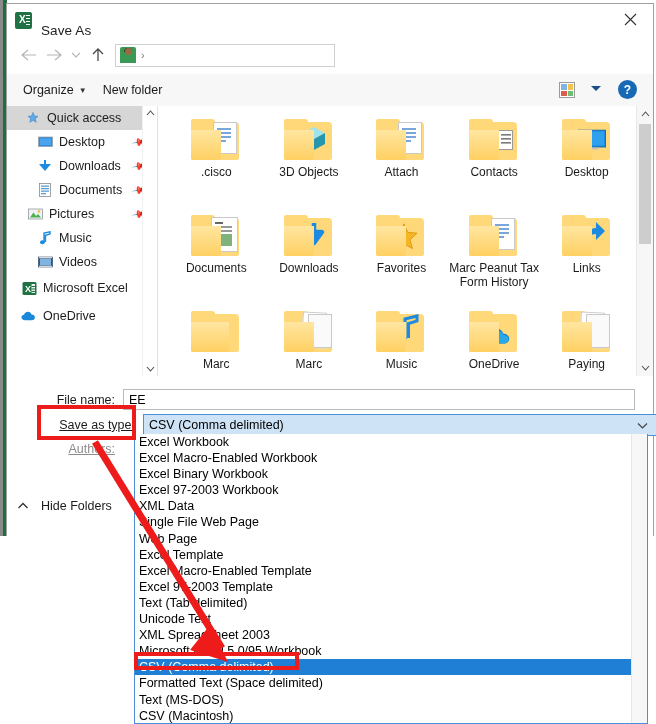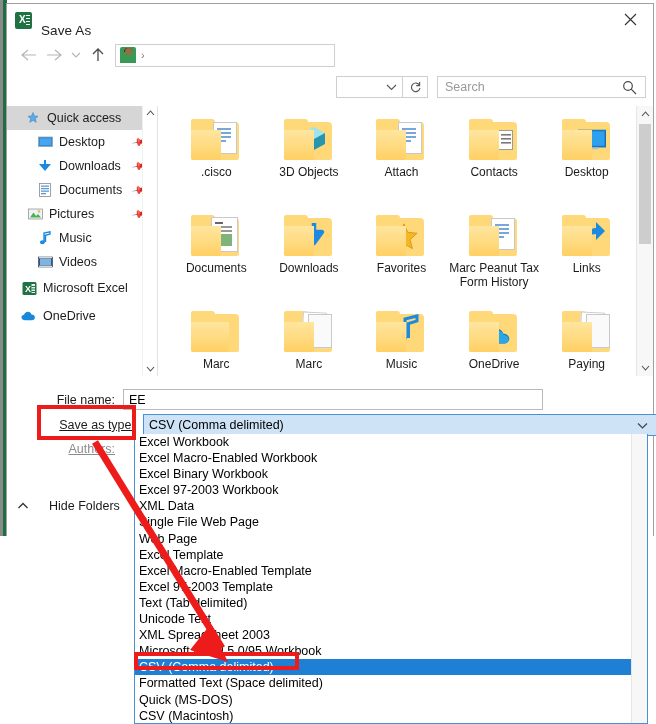--- a/index.html
+++ b/index.html
@@ -286,21 +286,21 @@
     border: 1px solid #4a90d9;
     background: #cfe3f7;
     box-sizing:border-box;
     display:flex; align-items:center; justify-content: space-between;
     font-size: 12.5px; color:#000; padding-left: 5px; padding-right:8px;
   }
   .combo .cv-caret { color:#444; font-size: 10px; }
 
   .hide-folders {
     position: absolute; left: 10px; top: 495px;
-    display:flex; align-items:center; gap:20px;
+    display:flex; align-items:center; gap:12px;
     font-size: 12.5px; color: #1b1b1b;
   }
   .hf-caret { color:#444; font-size: 10px; }
 
   
   .dropdown {
     position: absolute;
     left: 134px; top: 434px;
     width: 514px; height: 290px;
     background: #ffffff;
@@ -405,20 +405,39 @@
         <div class="search-ph">Search</div>
         <div class="search-ico">
           <svg width="15" height="15" viewBox="0 0 15 15">
               <circle cx="6" cy="6" r="4.3" stroke="#4a4a4a" stroke-width="1.2" fill="none"></circle>
               <path d="M9.2 9.2 L14 14" stroke="#4a4a4a" stroke-width="1.2"></path>
             </svg>
         </div>
       </div>
     </div>
 
+    <div class="cmdbar">
+      <div class="cmd-item">
+        <span>Organize</span>
+        <span class="cmd-caret">▼</span>
+      </div>
+      <div class="cmd-item">
+        <span>New folder</span>
+      </div>
+      <div class="view-icon">
+        <i style="background:#7fb3e0"></i>
+          <i style="background:#f2c14e"></i>
+          <i style="background:#e05b4b"></i>
+          <i style="background:#6fbf73"></i>
+      </div>
+      <div class="view-caret"></div>
+      <div class="help-btn">
+        <span>?</span>
+      </div>
+    </div>
 
     <div class="split">
 
       <div class="nav-pane">
 
         <div class="nav-item sel" style="padding-left:18px">
           <span class="nav-icon">
             <svg width="14" height="14" viewBox="0 0 14 14">
                 <path d="M7 1.5 L8.4 5 L12 5.3 L9.3 7.7 L10.2 11.3 L7 9.3 L3.8 11.3 L4.7 7.7 L2 5.3 L5.6 5 Z" fill="#5ea9e8" stroke="#3b86c4" stroke-width="0.6"></path>
               </svg>
@@ -764,21 +783,21 @@
               </svg>
           </div>
         </div>
       </div>
     </div>
 
     <div class="form-area">
 
       <div class="form-row" style="left:0;top:13px;width:640px;">
         <div class="form-label">File name:</div>
-        <div class="text-input" style="width:420px">
+        <div class="text-input" style="width:512px">
           <span>EE</span>
         </div>
       </div>
 
       <div class="form-row" style="left:0;top:38px;width:640px;padding-left:20px;">
         <div class="form-label">Save as type:</div>
         <div class="combo" style="width:514px">
           <span>CSV (Comma delimited)</span>
           <span class="cv-caret">
             <svg width="11" height="7" viewBox="0 0 11 7">
@@ -815,21 +834,21 @@
     <div class="dd-item">Web Page</div>
     <div class="dd-item">Excel Template</div>
     <div class="dd-item">Excel Macro-Enabled Template</div>
     <div class="dd-item">Excel 97-2003 Template</div>
     <div class="dd-item">Text (Tab delimited)</div>
     <div class="dd-item">Unicode Text</div>
     <div class="dd-item">XML Spreadsheet 2003</div>
     <div class="dd-item">Microsoft Excel 5.0/95 Workbook</div>
     <div class="dd-item sel">CSV (Comma delimited)</div>
     <div class="dd-item">Formatted Text (Space delimited)</div>
-    <div class="dd-item">Quick (MS-DOS)</div>
+    <div class="dd-item">Text (MS-DOS)</div>
     <div class="dd-item">CSV (Macintosh)</div>
     <div class="dd-scroll"></div>
   </div>
 
   <svg class="ann-arrow" viewBox="0 0 656 724">
     <path d="M95 442 L222 648" stroke="#ee1b1b" stroke-width="7" fill="none"></path>
     <path d="M210 625 L228 662 L190 650 Z" fill="#ee1b1b"></path>
   </svg>
   <div class="ann-box label-box"></div>
   <div class="ann-box csv-box"></div>

